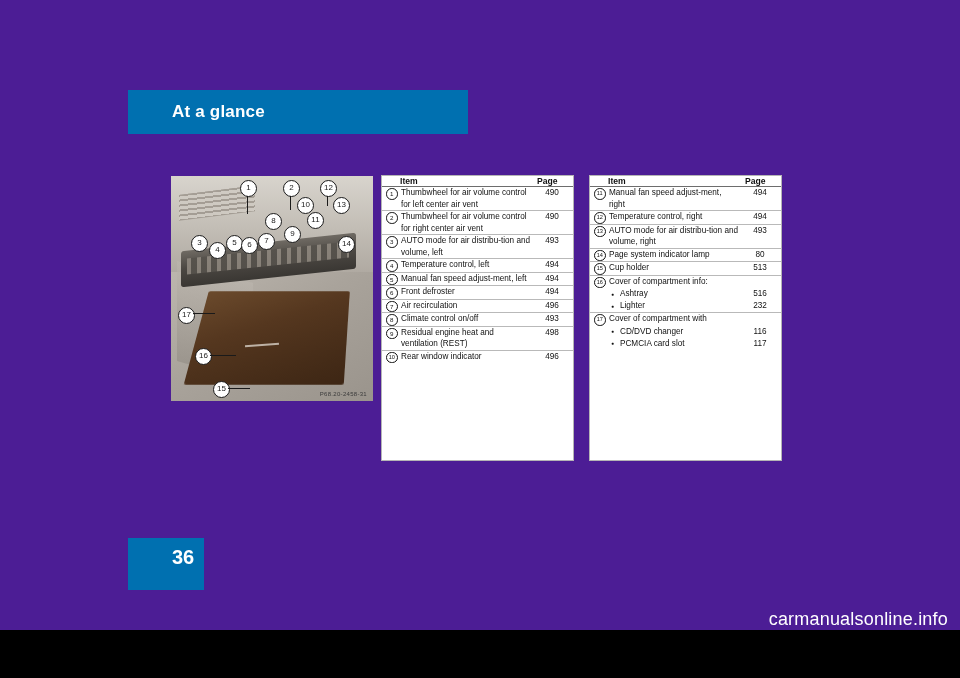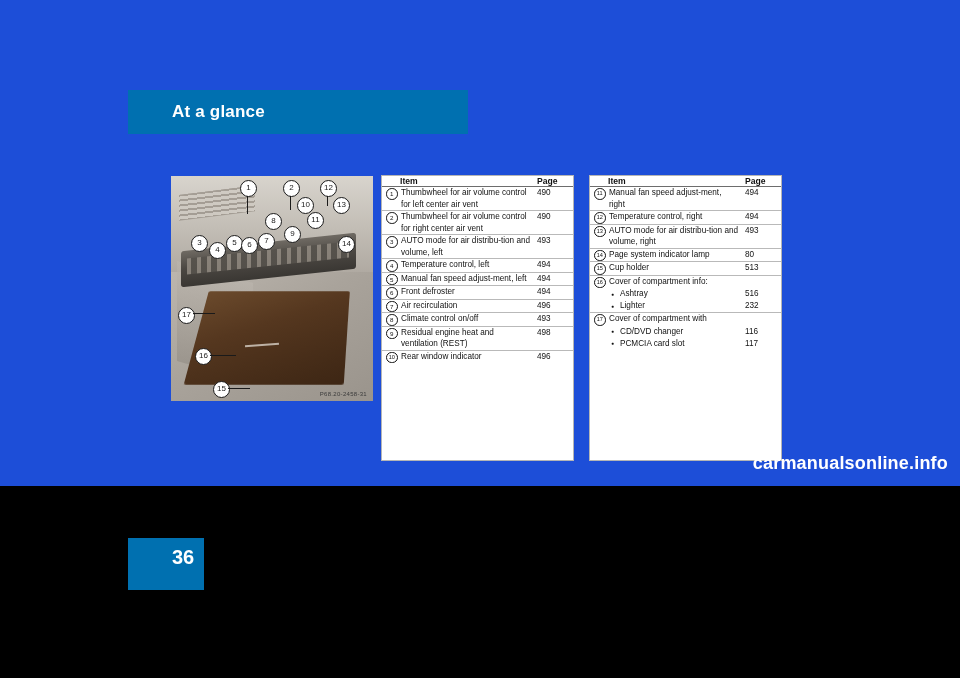--- a/index.html
+++ b/index.html
@@ -11,22 +11,22 @@
     width: 960px;
     height: 678px;
     position: relative;
     font-family: "Liberation Sans", sans-serif;
     overflow: hidden;
   }
 
   .page {
     position: absolute;
     left: 0; top: 0;
-    width: 960px; height: 486px;
-    background: #1d4ed8;
+    width: 960px; height: 630px;
+    background: #4c1d95;
   }
 
   
   .header-banner {
     position: absolute;
     left: 128px;
     top: 90px;
     width: 340px;
     height: 44px;
     background: #0070b0;
@@ -183,21 +183,21 @@
   .c-num { width: 14px; padding-left: 4px !important; }
   .c-txt { padding-right: 4px; }
   .c-page { width: 30px; text-align: right; padding-right: 6px !important; }
 
   .row td {
     padding: 3px 0 3px 0;
     line-height: 11.5px;
   }
   .row td.c-num { padding-left: 5px; }
   .row td.c-txt { padding-left: 1px; padding-right: 6px; }
-  .row td.c-page { text-align: left; padding-right: 7px; }
+  .row td.c-page { text-align: center; padding-right: 7px; }
   .divider td {
     border-bottom: 1px solid #b9b9b9;
   }
 
   .numcirc {
     display: inline-block;
     width: 9.5px;
     height: 9.5px;
     line-height: 9.5px;
     border-radius: 50%;
@@ -221,24 +221,24 @@
     top: -0.5px;
     font-size: 5px;
     color: #111;
   }
 
   .subrow td { padding: 2px 0 2px 0; }
 
   .watermark {
     position: absolute;
     right: 12px;
-    bottom: 12px;
+    bottom: 0;
     color: #ffffff;
     font-size: 18px;
-    font-weight: bold;
+    font-weight: normal;
     letter-spacing: .2px;
     font-family: "Liberation Sans", sans-serif;
   }
 </style>
 </head>
 <body>
 
 <div class="page">
 
   <div class="header-banner"></div>

